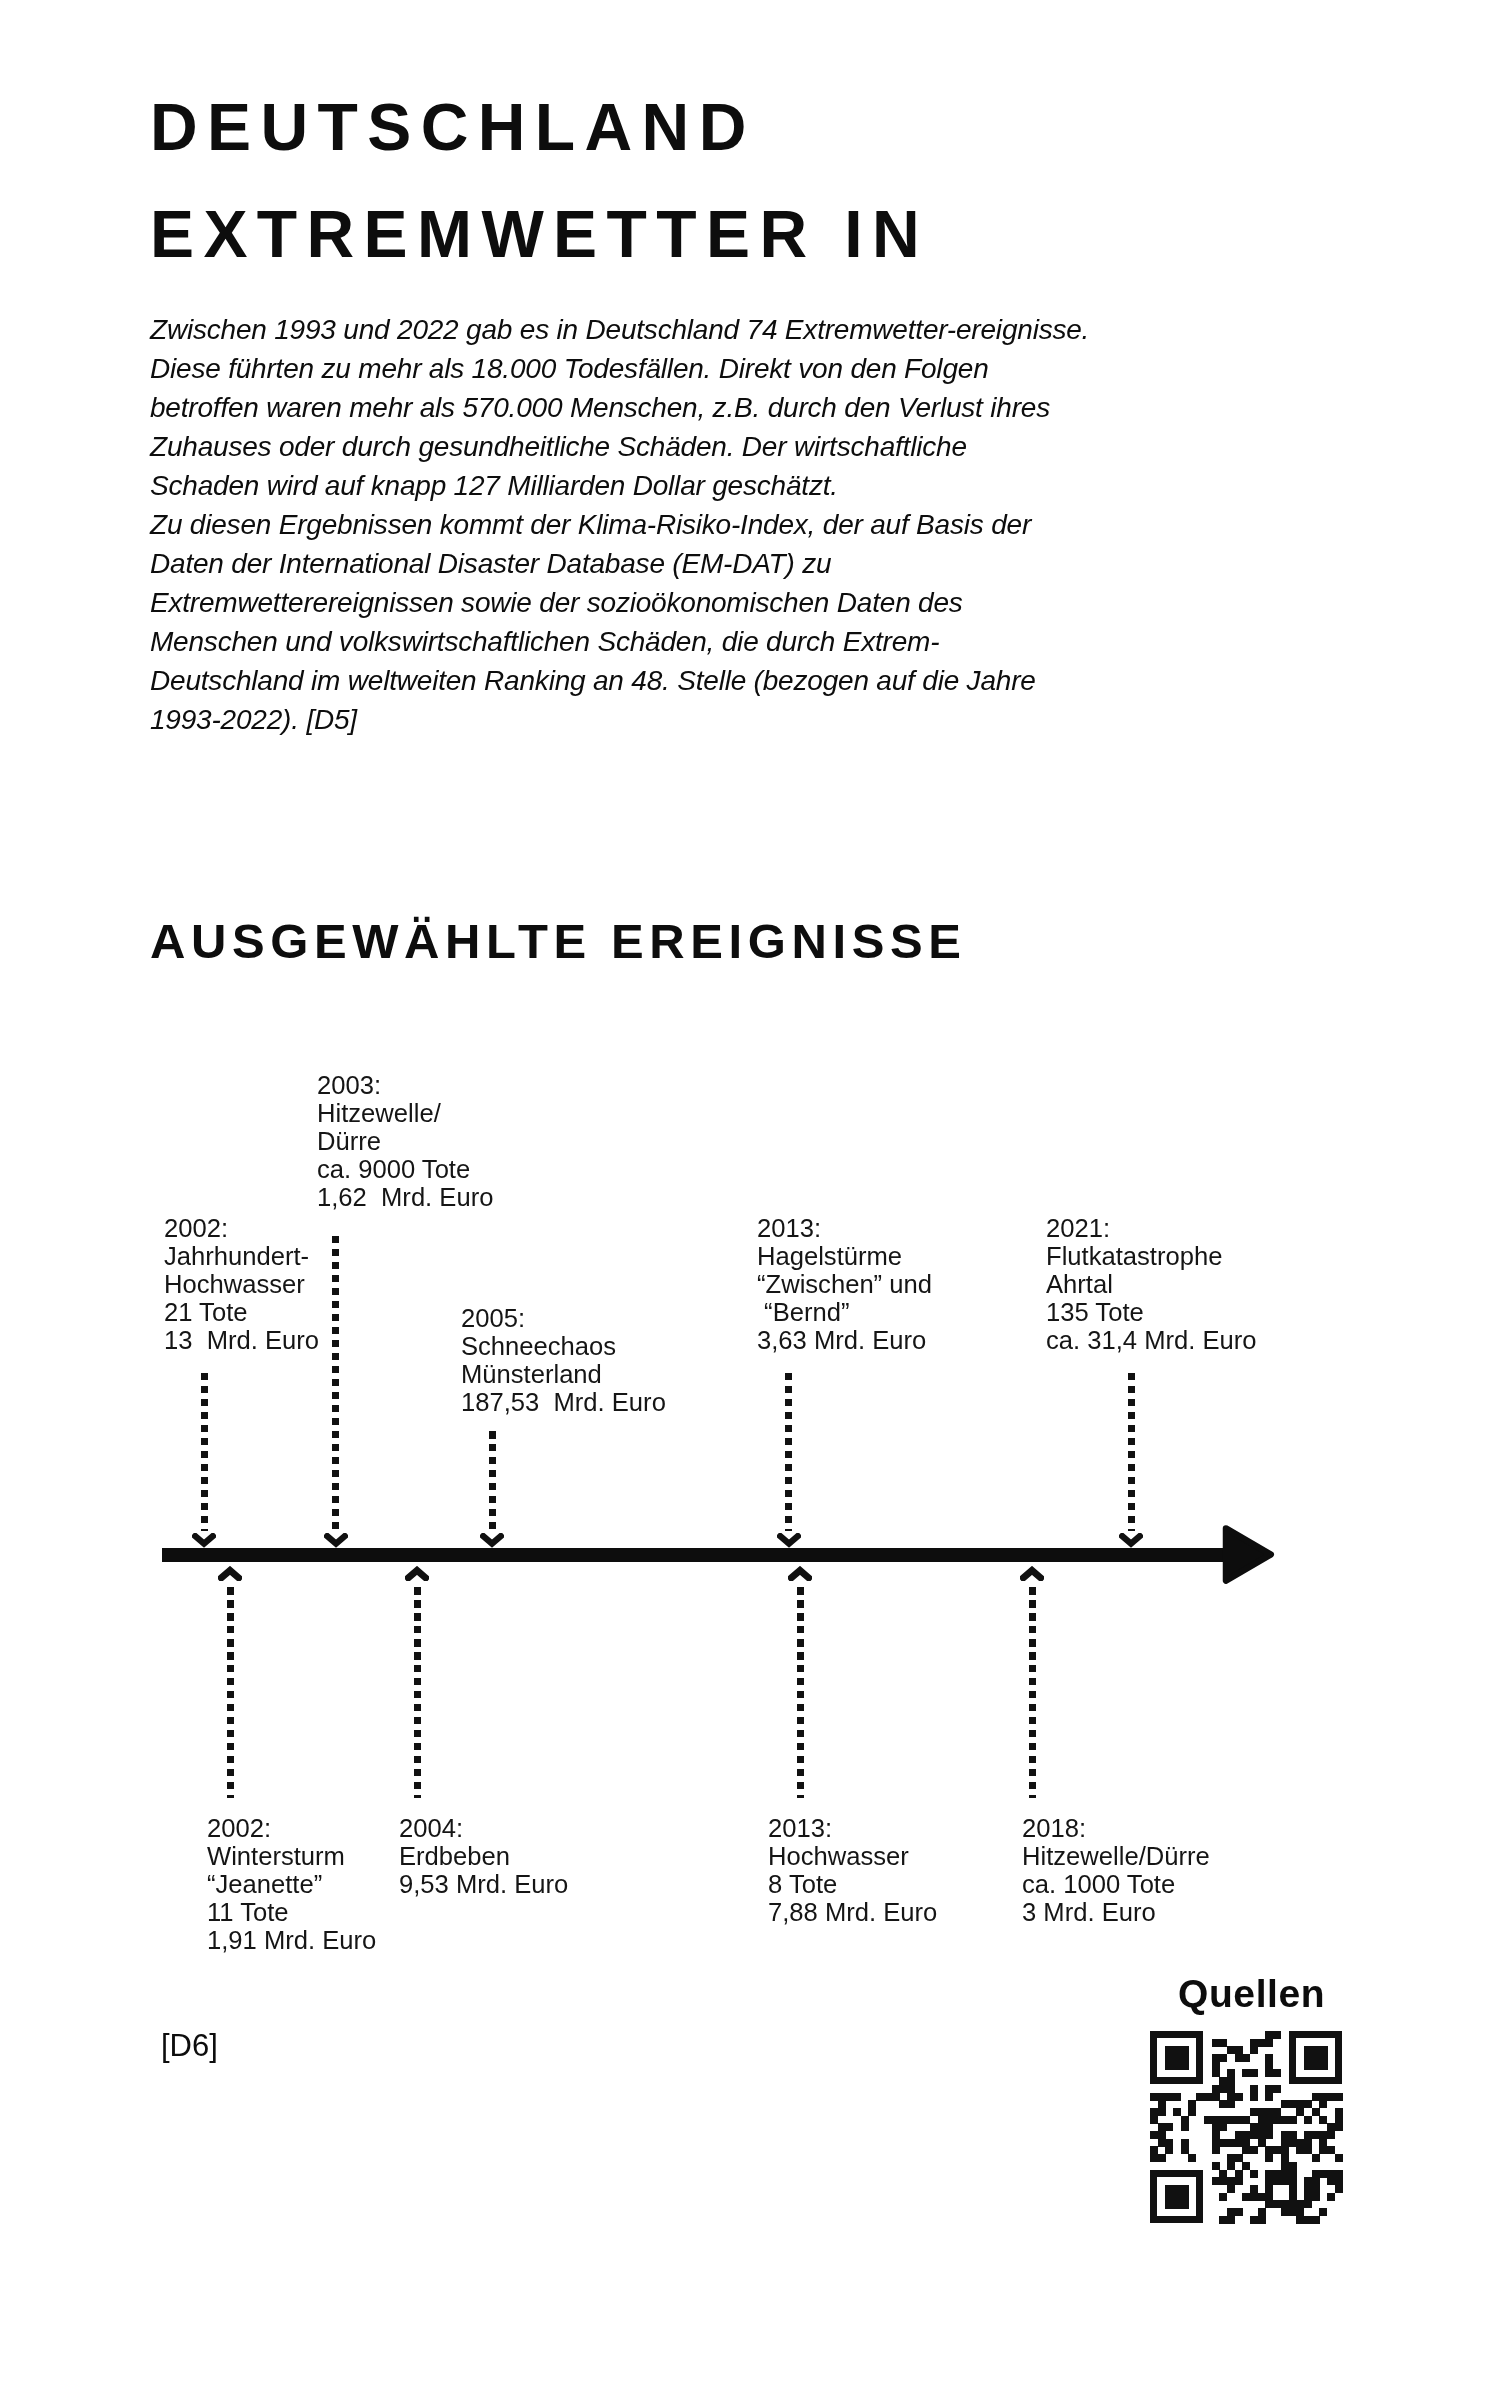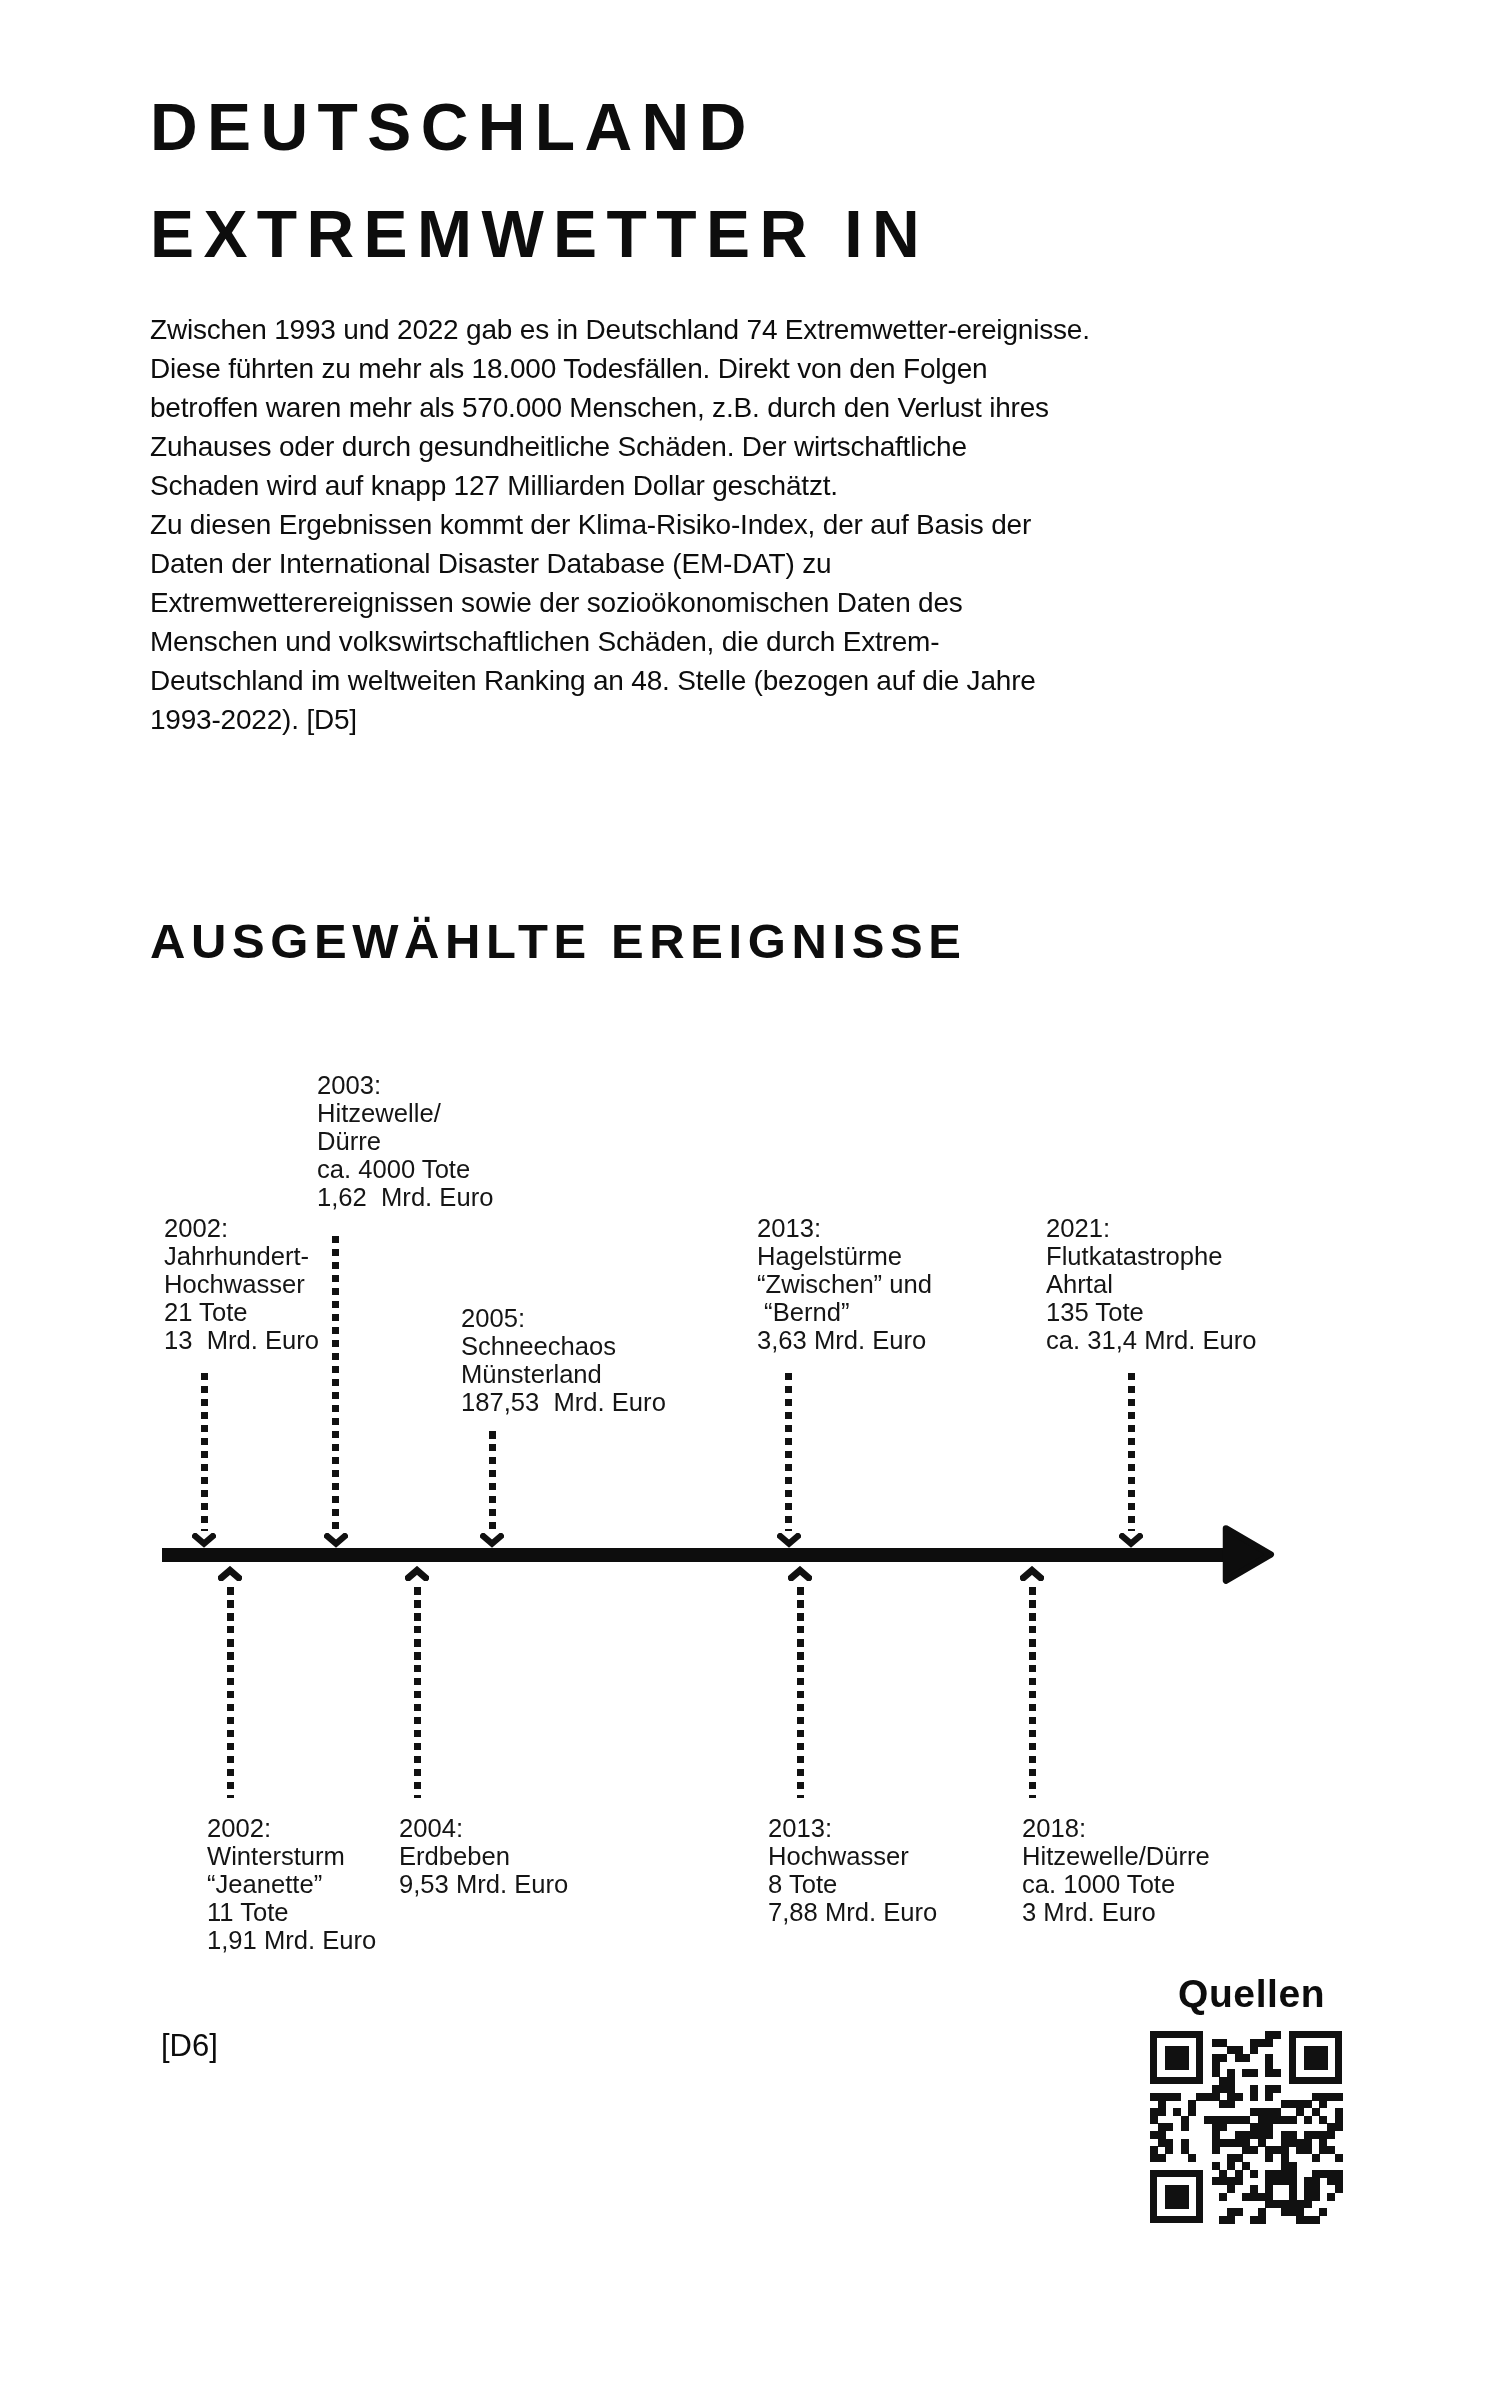--- a/index.html
+++ b/index.html
@@ -18,21 +18,21 @@
     font-size:66px; line-height:107px; font-weight:800;
     letter-spacing:9.4px; margin:0;
   }
   .title div{white-space:nowrap;}
   
   .intro{
     position:absolute; left:150px; top:310px;
     font-size:28px; line-height:39px; letter-spacing:-0.2px;
     font-weight:400;
   }
-  .intro div{white-space:nowrap;}
+  .intro div{white-space:nowrap;font-style:italic;}
   
   .section-heading{
     position:absolute; left:150px; top:913px;
     font-size:49px; font-weight:800; letter-spacing:5.6px;
     margin:0; white-space:nowrap;
   }
   
   .timeline{position:absolute; left:0; top:0; width:100%; height:100%;}
   .axis-line{
     position:absolute; left:162px; top:1548px;
@@ -119,21 +119,21 @@
     <div class="chev" style="left:192px; top:1533px;">
       <svg width="24" height="15" viewBox="0 0 38 24">
           <polyline points="5,5 19,17 33,5" fill="none" stroke="#111" stroke-width="10" stroke-linecap="square"></polyline>
         </svg>
     </div>
 
     <div class="event-label" style="left:317px; top:1071px;">
         <div>2003:</div>
         <div>Hitzewelle/</div>
         <div>Dürre</div>
-        <div>ca. 4000 Tote</div>
+        <div>ca. 9000 Tote</div>
         <div>1,62&nbsp; Mrd. Euro</div>
       </div>
     <div class="dash-v" style="left:332px; top:1236px; height:295px;"></div>
     <div class="chev" style="left:324px; top:1533px;">
       <svg width="24" height="15" viewBox="0 0 38 24">
           <polyline points="5,5 19,17 33,5" fill="none" stroke="#111" stroke-width="10" stroke-linecap="square"></polyline>
         </svg>
     </div>
 
     <div class="event-label" style="left:461px; top:1304px;">

